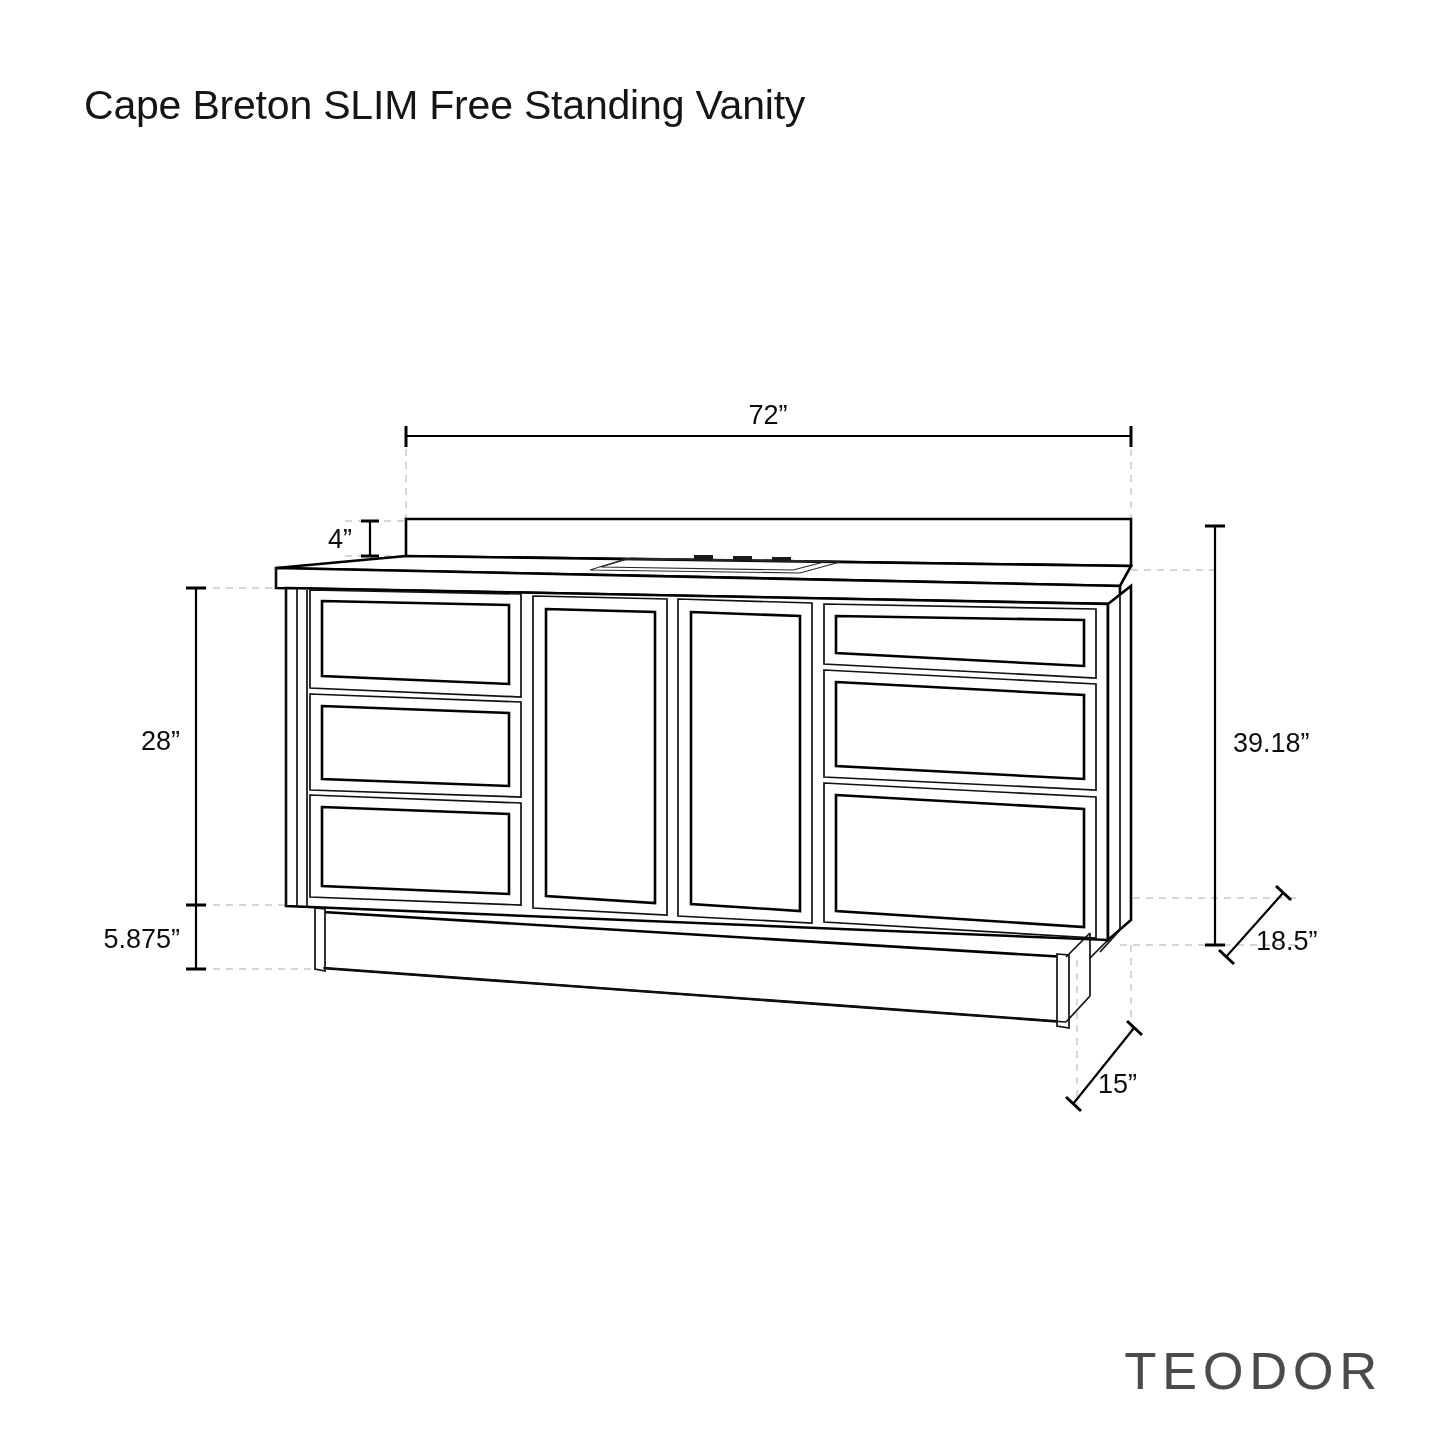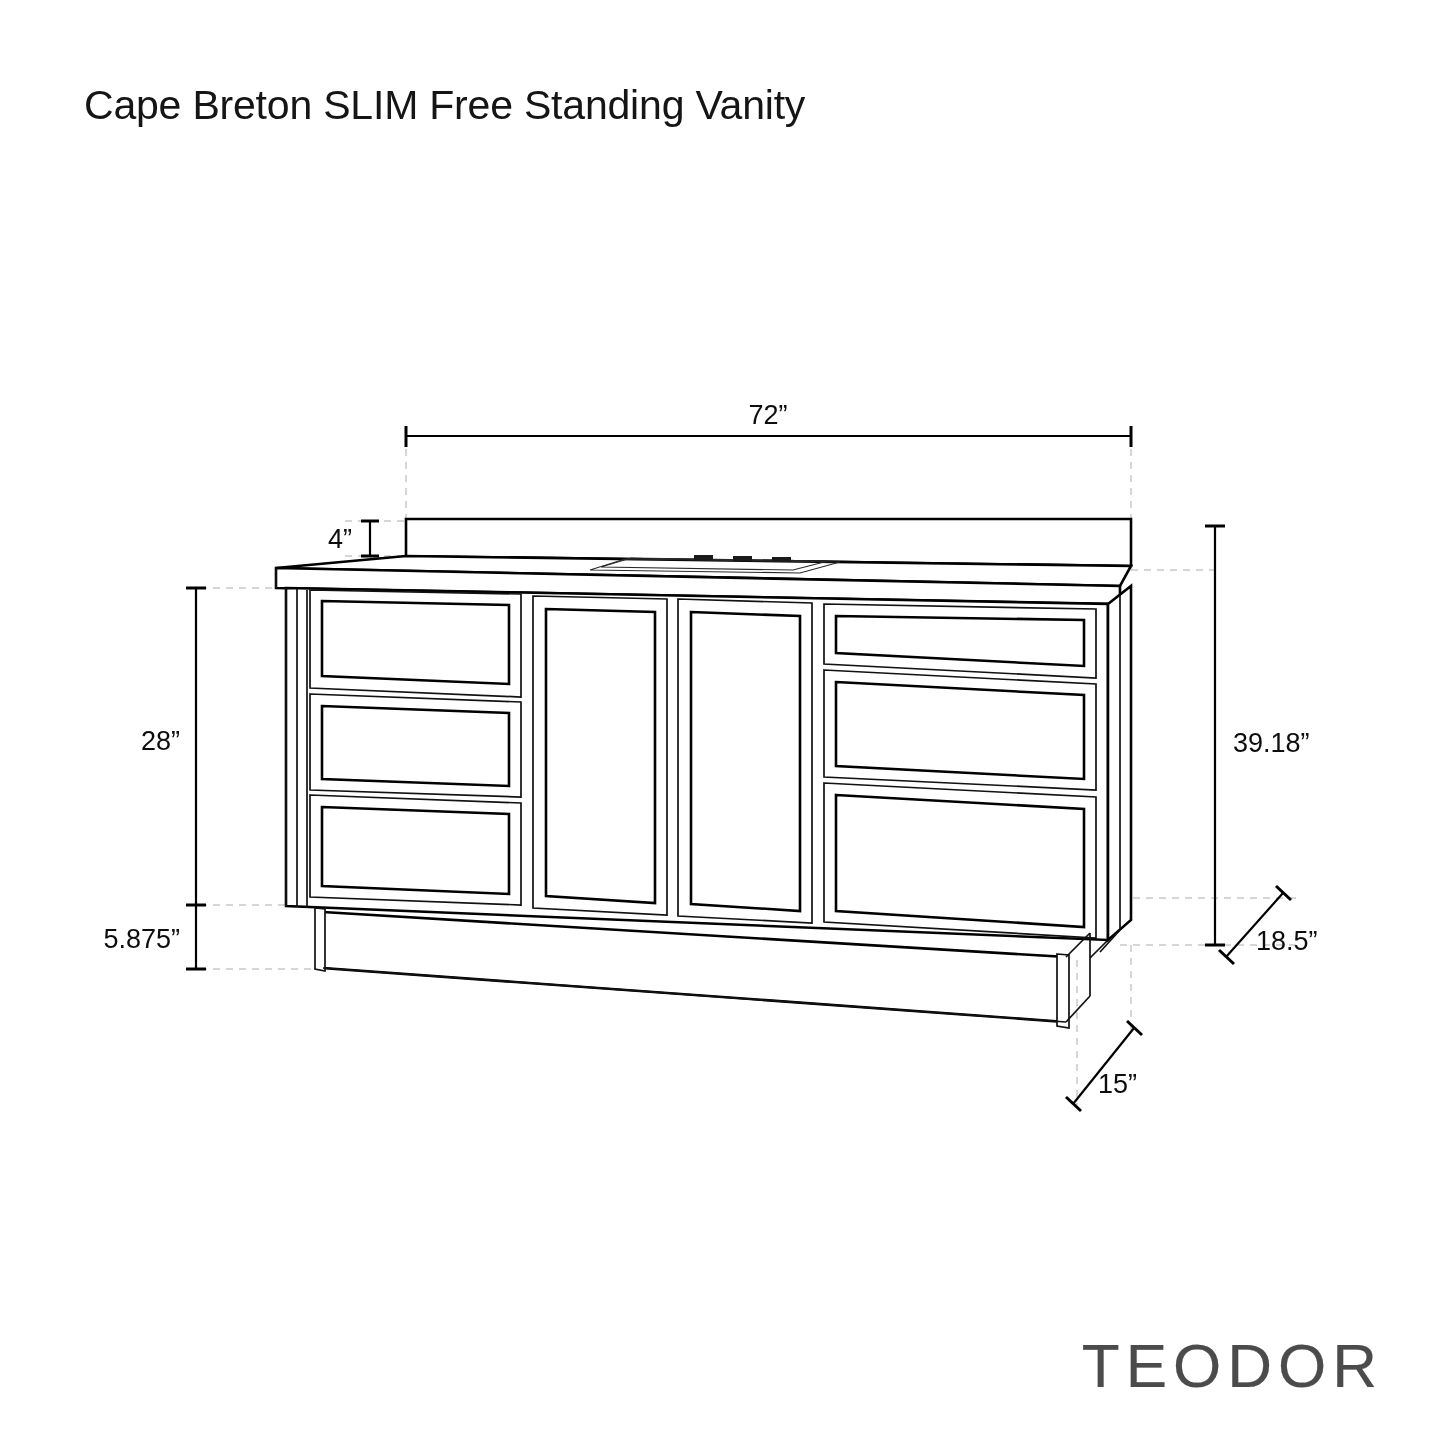--- a/index.html
+++ b/index.html
@@ -37,21 +37,21 @@
     font-weight: 400;
     letter-spacing: -0.2px;
     color: #151515;
     white-space: nowrap;
   }
   
   #brand {
     position: absolute;
     right: 78px;
     bottom: 48px;
-    font-size: 62px;
+    font-size: 52px;
     font-weight: 300;
     letter-spacing: 6px;
     color: #4b4b4b;
     line-height: 1;
     -webkit-text-stroke: 0.2px #4b4b4b;
   }
   
   #drawing {
     position: absolute;
     left: 0; top: 0;

